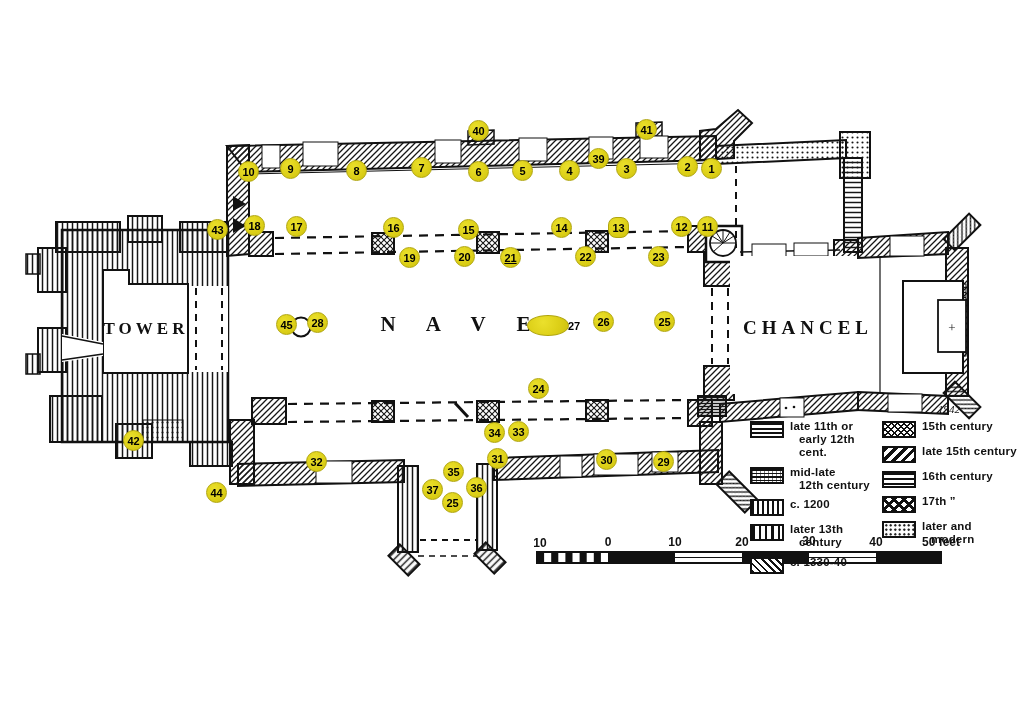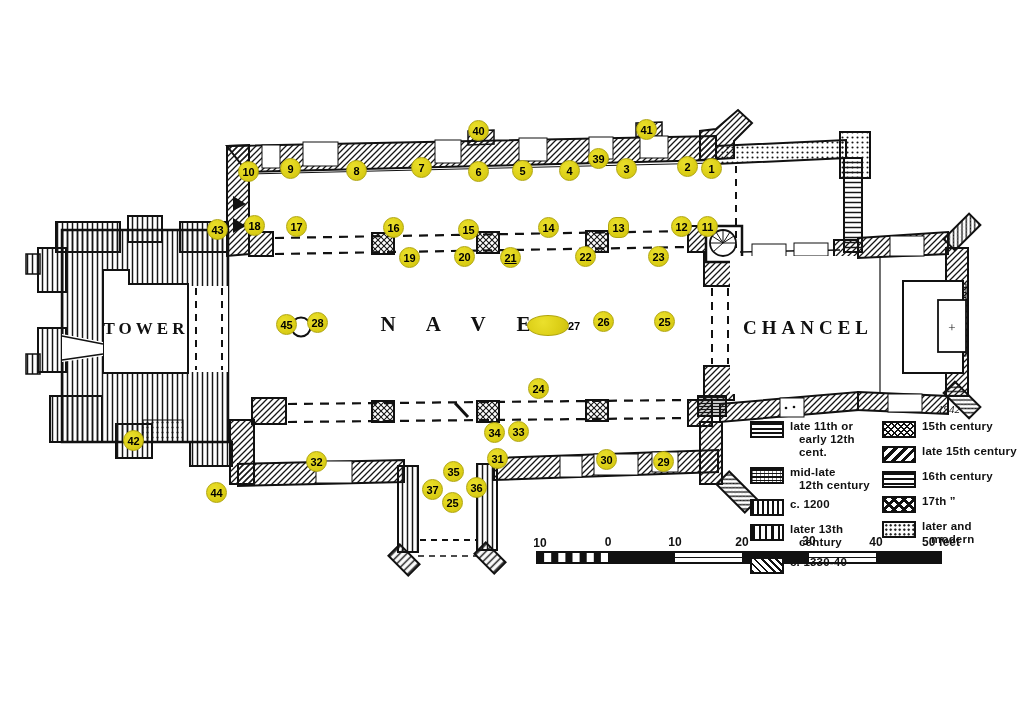--- a/index.html
+++ b/index.html
@@ -246,21 +246,21 @@
       <div class="marker" style="left: 559px; top: 160px;">4</div>
       <div class="marker" style="left: 512px; top: 160px;">5</div>
       <div class="marker" style="left: 468px; top: 161px;">6</div>
       <div class="marker" style="left: 411px; top: 157px;">7</div>
       <div class="marker" style="left: 346px; top: 160px;">8</div>
       <div class="marker" style="left: 280px; top: 158px;">9</div>
       <div class="marker" style="left: 238px; top: 161px;">10</div>
       <div class="marker" style="left: 697px; top: 216px;">11</div>
       <div class="marker" style="left: 671px; top: 216px;">12</div>
       <div class="marker" style="left: 608px; top: 217px; border-radius: 8px;">13</div>
-      <div class="marker" style="left: 538px; top: 217px;">14</div>
+      <div class="marker" style="left: 551px; top: 217px;">14</div>
       <div class="marker" style="left: 458px; top: 219px;">15</div>
       <div class="marker" style="left: 351px; top: 217px; margin-left: 32px;">16</div>
       <div class="marker" style="left: 286px; top: 216px;">17</div>
       <div class="marker" style="left: 244px; top: 215px;">18</div>
       <div class="marker" style="left: 399px; top: 247px;">19</div>
       <div class="marker" style="left: 454px; top: 246px;">20</div>
       <div class="marker" style="left: 500px; top: 247px; text-decoration: underline;">21</div>
       <div class="marker" style="left: 575px; top: 246px;">22</div>
       <div class="marker" style="left: 648px; top: 246px;">23</div>
       <div class="marker" style="left: 528px; top: 378px;">24</div>

